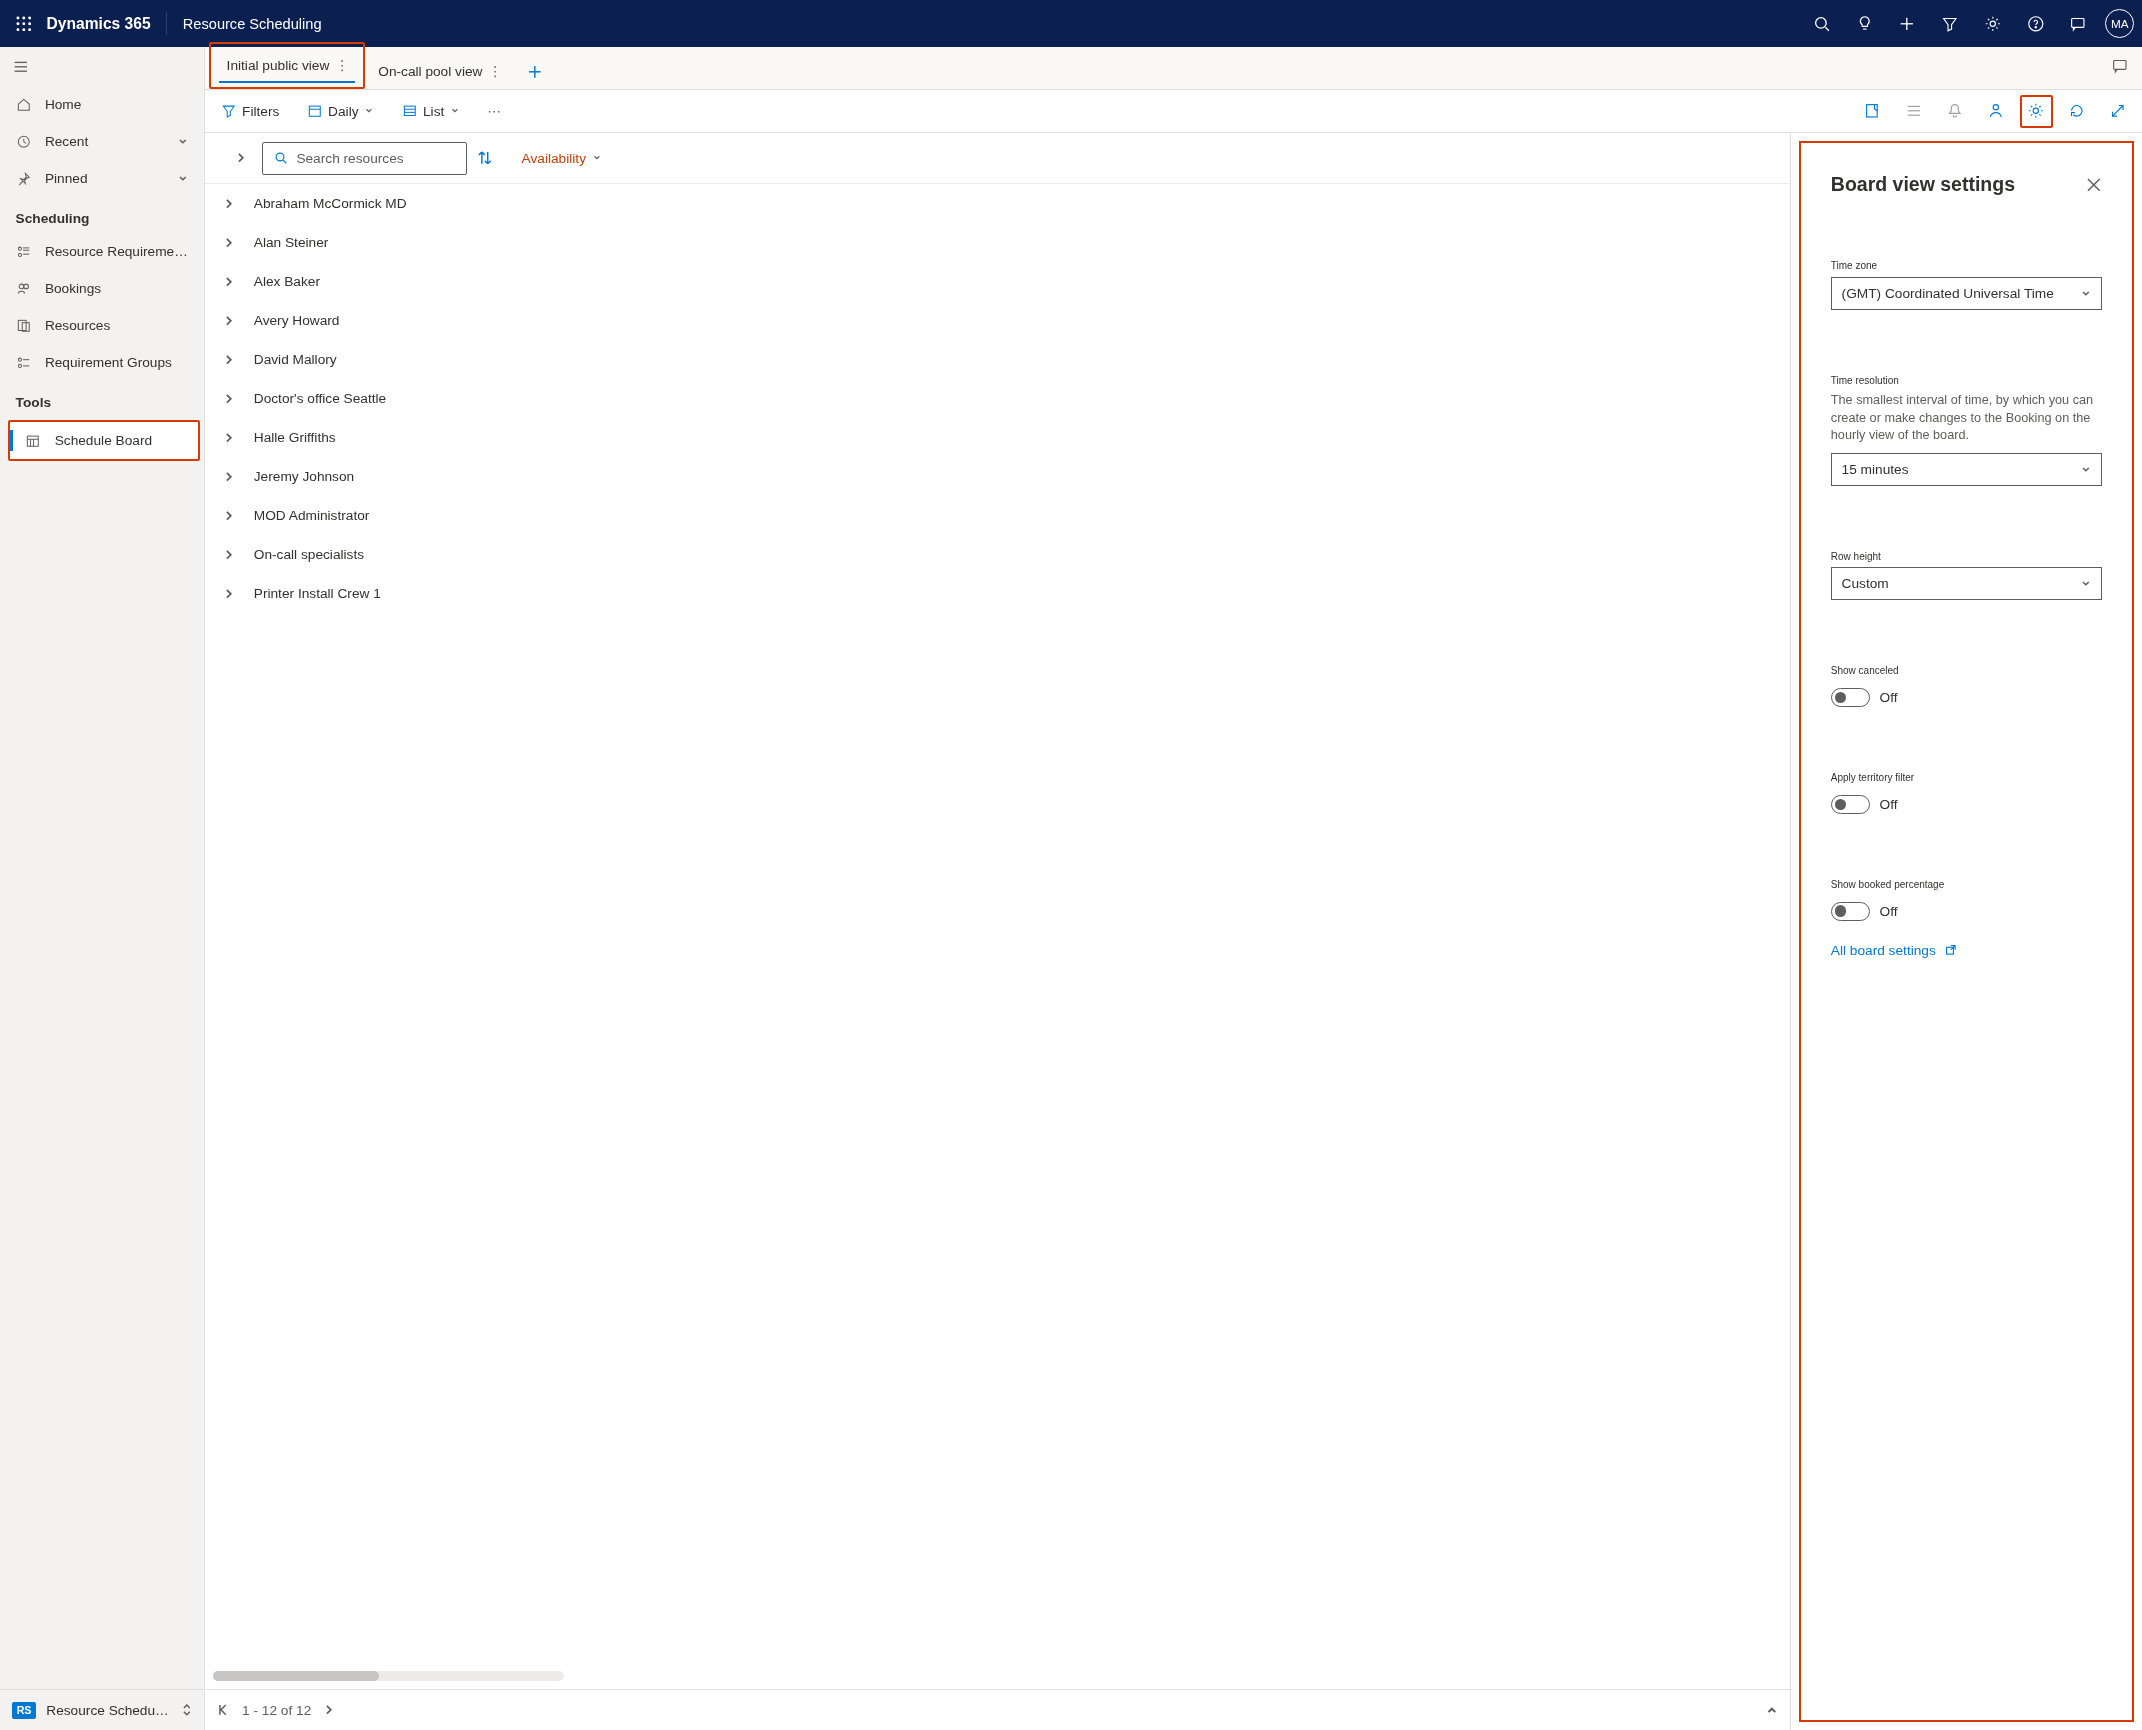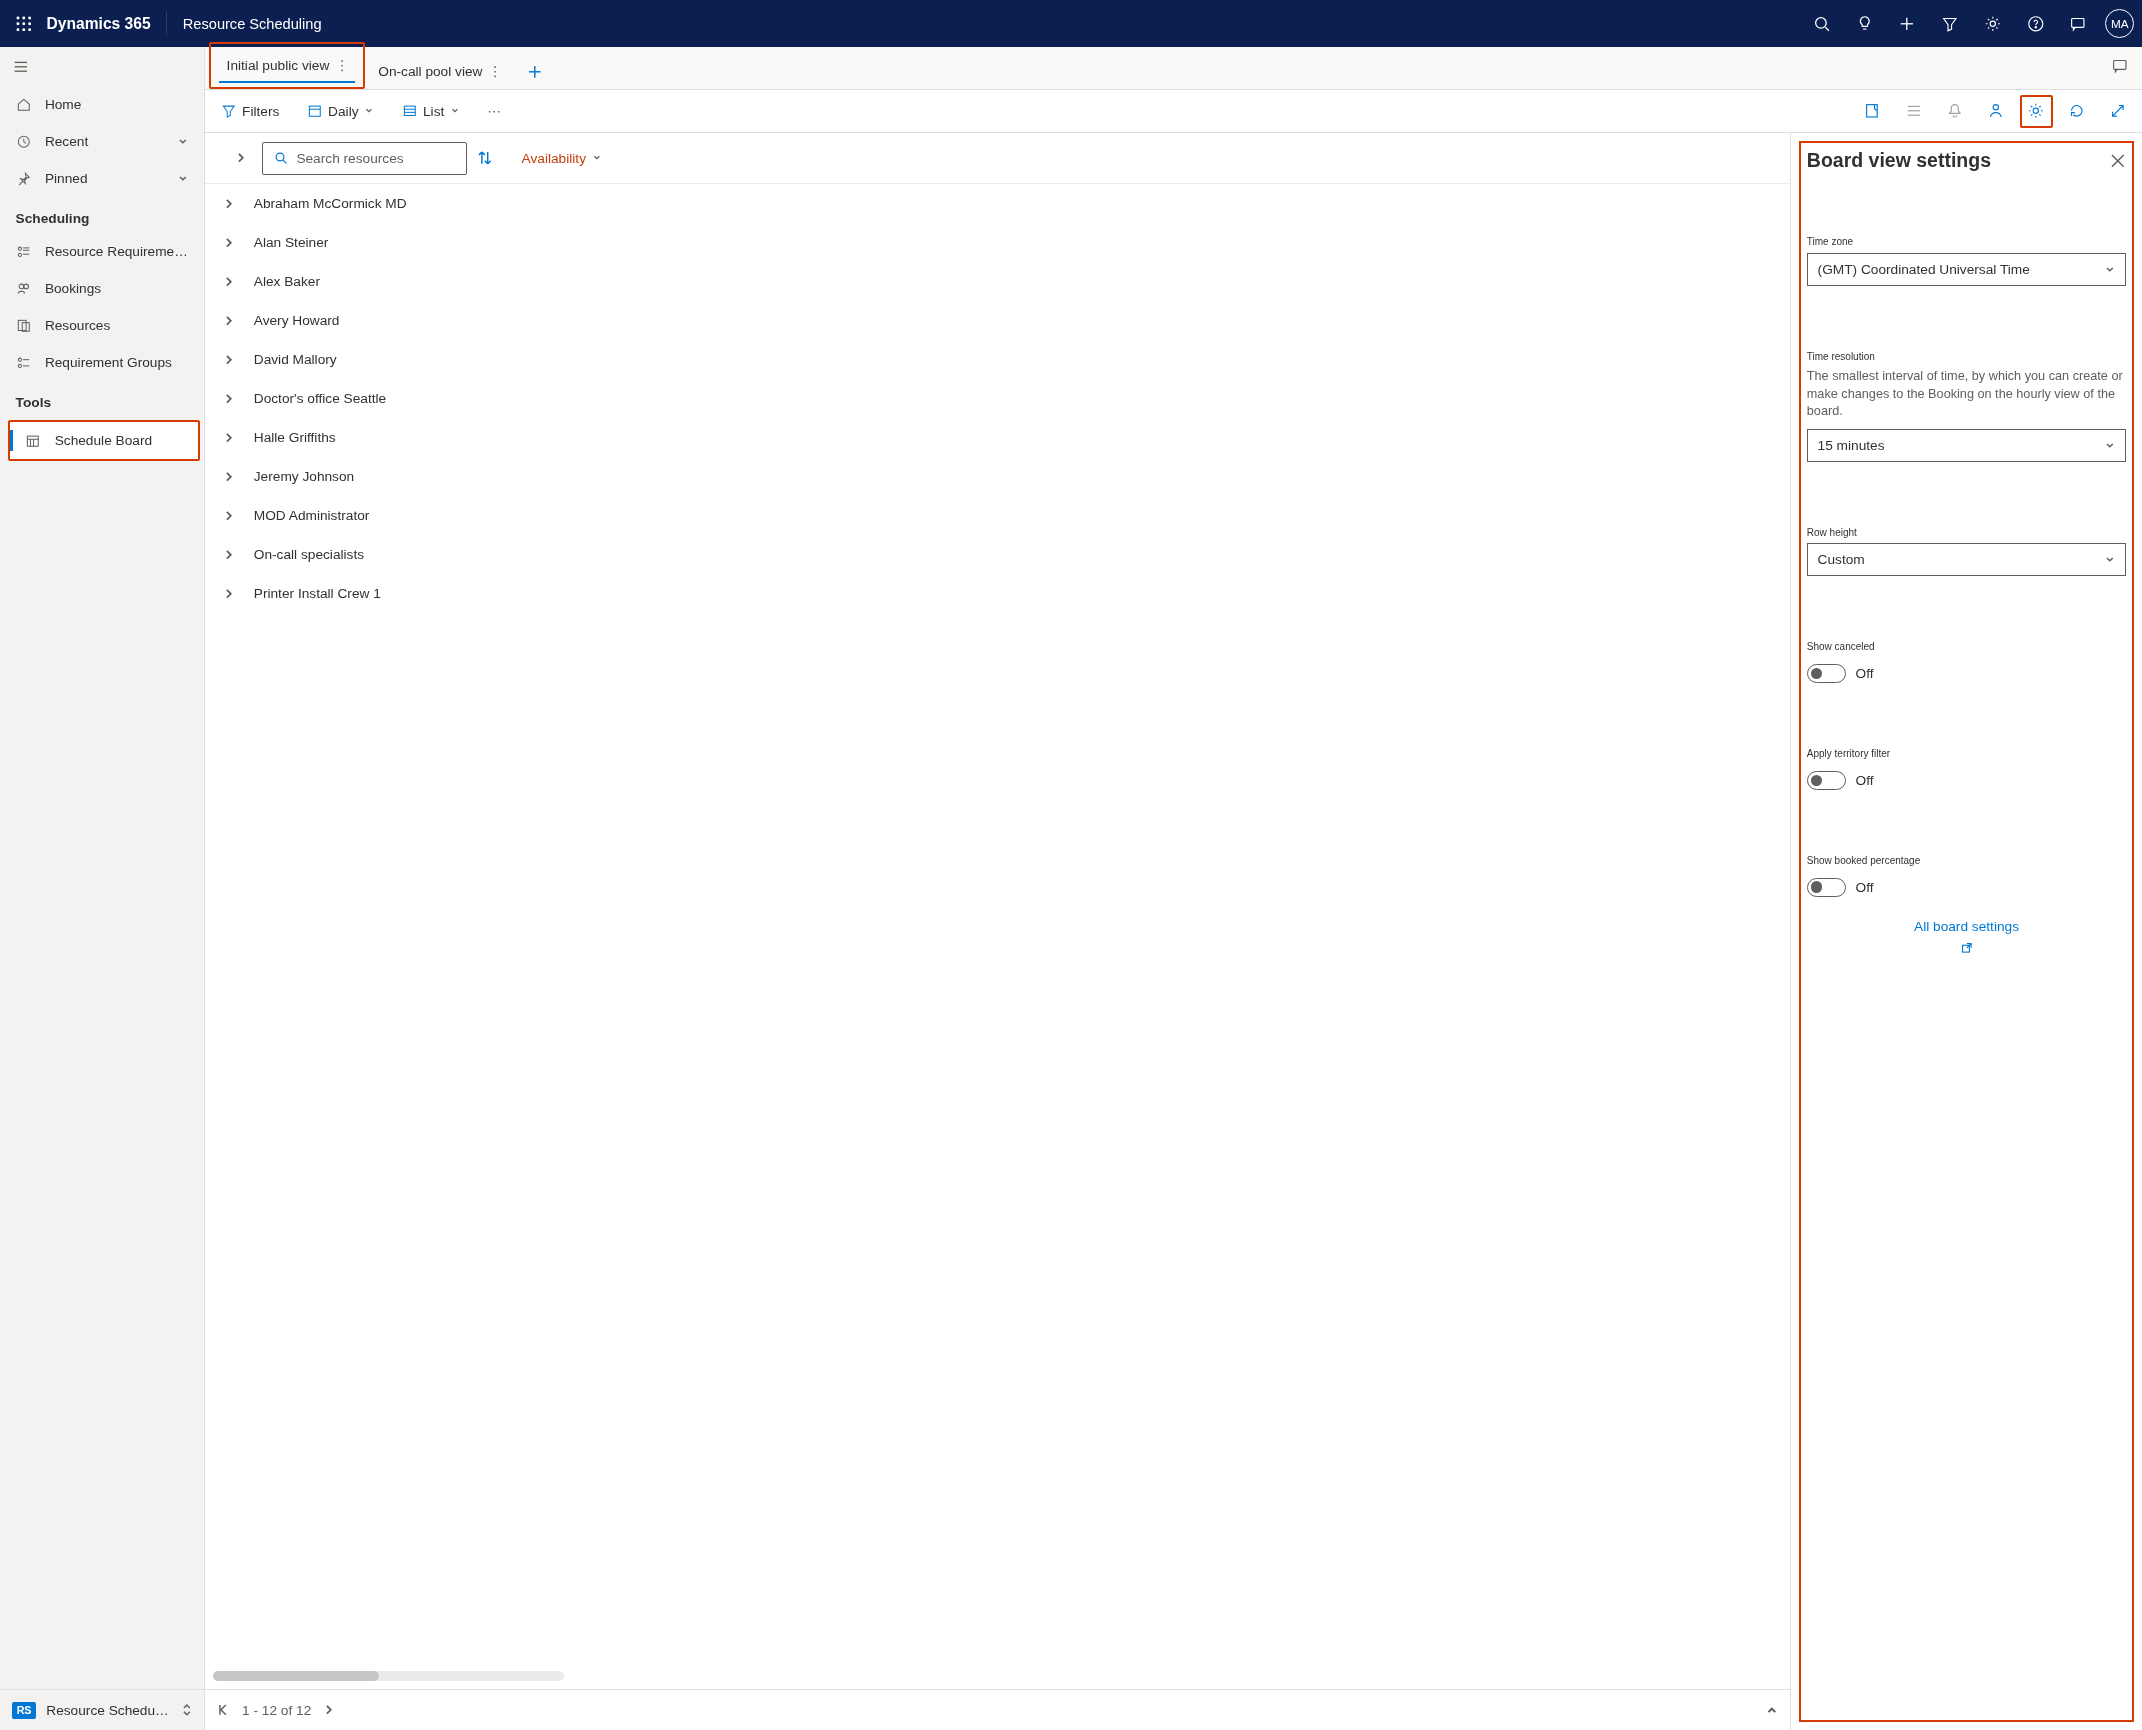--- a/index.html
+++ b/index.html
@@ -62,32 +62,32 @@
   .res-item .chev-btn { flex-shrink:0; }
   .res-name { font-size:13.7px; }
   .hscroll-track { position:absolute; left:7.8px; bottom:7.8px; width:351px; height:9.8px; background:#edebe9; border-radius:4.9px; }
   .hscroll-thumb { width:166px; height:9.8px; background:#c8c6c4; border-radius:4.9px; }
   
   .pager { height:41px; border-top:1px solid #e1dfdd; display:flex; align-items:center; padding:0 11.7px; gap:11.7px; color:#605e5c; }
   .pager .pbtn { cursor:pointer; }
   .pager .spacer { flex:1; }
   
   .settings-panel { width:351px; padding:7.8px; }
-  .settings-card { border:2px solid #d83b01; height:100%; min-height:683px; padding:6px; background:#fff; display:flex; flex-direction:column; gap:17.6px; }
+  .settings-card { border:2px solid #d83b01; height:100%; min-height:683px; padding:30px; background:#fff; display:flex; flex-direction:column; gap:17.6px; }
   .sc-head { display:flex; align-items:center; }
   .sc-head .title { font-size:19.5px; font-weight:600; flex:1; }
   .close-x { color:#605e5c; cursor:pointer; }
   .field-label { font-size:10px; font-weight:400; margin-bottom:5.9px;margin-top:47px; }
   .field-help { font-size:12.7px; color:#605e5c; margin-bottom:7.8px; line-height:1.4; }
   .select { height:33px; border:1px solid #605e5c; display:flex; align-items:center; padding:0 9.8px; justify-content:space-between; cursor:pointer; }
   .select .chev { color:#605e5c; }
   .toggle-row { display:flex; align-items:center; gap:9.8px; margin-top:5.9px; }
   .toggle { width:39px; height:19.5px; border:1px solid #605e5c; border-radius:9.8px; position:relative; cursor:pointer; }
   .toggle .knob { width:11.7px; height:11.7px; border-radius:50%; background:#605e5c; position:absolute; left:2.9px; top:2.9px; }
-  .link-row { display:flex; align-items:center; gap:7.8px; color:#0078d4; cursor:pointer; margin-top:3.9px;flex-direction:column; }
+  .link-row { display:flex; align-items:center; gap:7.8px; color:#0078d4; cursor:pointer; margin-top:3.9px; }
   .section-block { display:flex; flex-direction:column; }
 </style>
 </head>
 <body>
 
 <div class="top-header">
   <div class="waffle">
     <svg width="15.6" height="15.6" viewBox="0 0 16 16" fill="currentColor">
         <circle cx="2" cy="2" r="1.5"></circle>
         <circle cx="8" cy="2" r="1.5"></circle>

